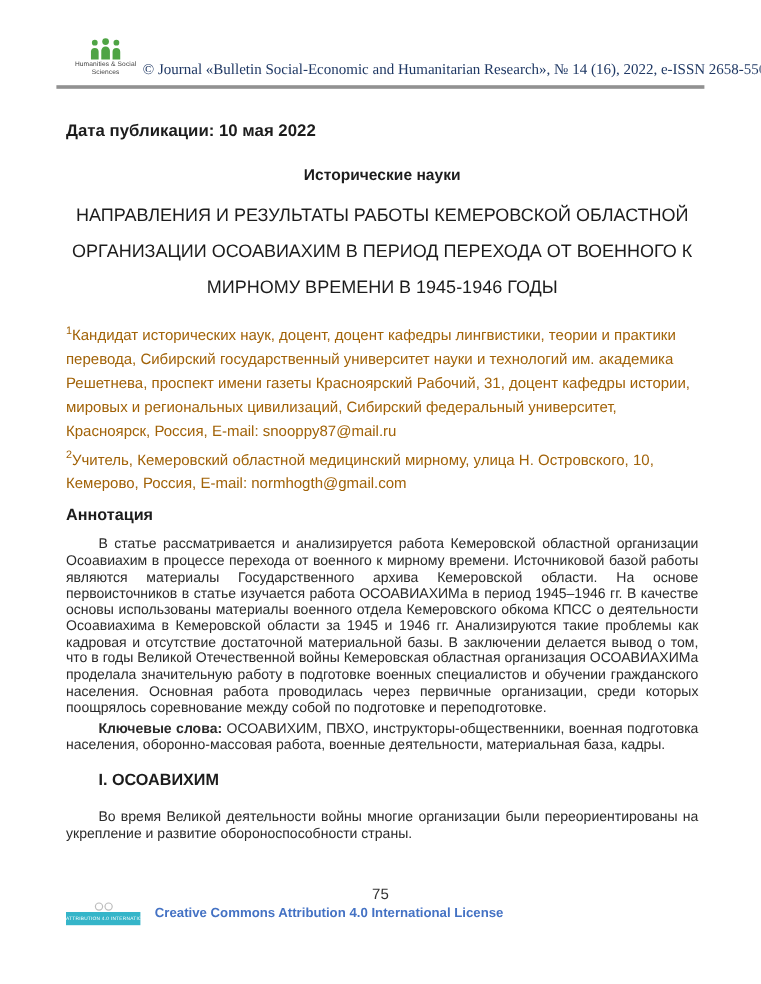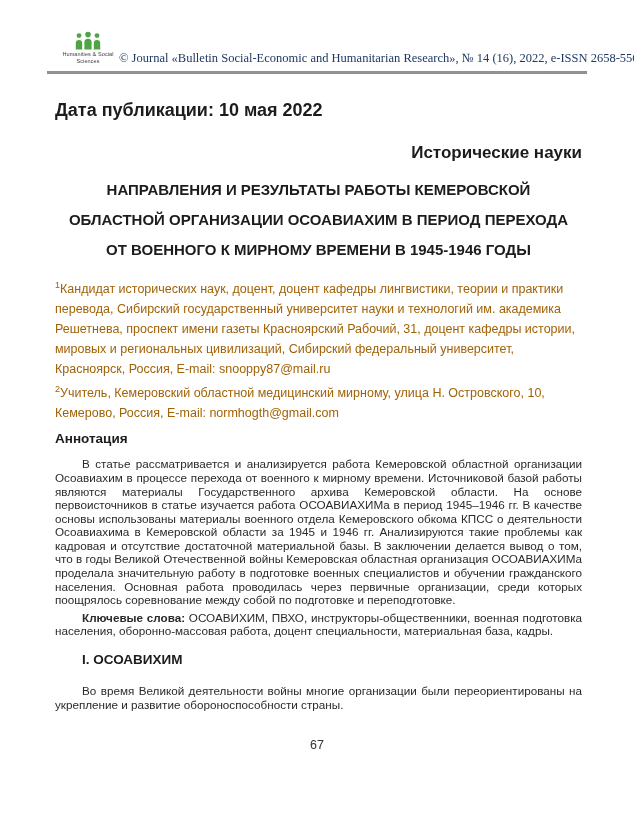--- a/index.html
+++ b/index.html
@@ -54,43 +54,43 @@
   .content {
     position: absolute;
     left: 55px;
     right: 52px;
     top: 95px;
   }
   .content p, .content h1, .content h2 { margin: 0; padding: 0; }
 
   .pub-date {
     margin-top: 5px !important;
-    font-size: 18px;
+    font-size: 14px;
     font-weight: bold;
     color: #1c1c1c;
   }
   .doi {
     margin-top: 7px !important;
     font-size: 13px;
     font-weight: bold;
     color: #4472c4;
   }
   .section-heading {
     margin-top: 22px !important;
-    text-align: right;
-    font-size: 17px;
+    text-align: center;
+    font-size: 13px;
     font-weight: bold;
   }
   .title {
     margin: 12px auto 0 !important;
     width: 520px;
     text-align: center;
     font-size: 15px;
     line-height: 30px;
-    font-weight: bold;
+    font-weight: normal;
     color: #1c1c1c;
   }
   .authors {
     margin-top: 8px !important;
     text-align: center;
     font-size: 13.5px;
     font-weight: bold;
   }
   .authors sup, .affiliation sup { font-size: 9px; }
   .affiliation {
@@ -208,23 +208,33 @@
 
 
     <p class="affiliation first"><sup>1</sup><span>Кандидат исторических наук, доцент, доцент кафедры лингвистики, теории и практики перевода, Сибирский государственный университет науки и технологий им. академика Решетнева, проспект имени газеты Красноярский Рабочий, 31, доцент кафедры истории, мировых и региональных цивилизаций, Сибирский федеральный университет, Красноярск, Россия, E-mail: snooppy87@mail.ru</span></p>
 
     <p class="affiliation"><sup>2</sup><span>Учитель, Кемеровский областной медицинский мирному, улица Н. Островского, 10, Кемерово, Россия, E-mail: normhogth@gmail.com</span></p>
 
     <p class="abstract-heading">Аннотация</p>
 
     <p class="body-text abstract">В статье рассматривается и анализируется работа Кемеровской областной организации Осоавиахим в процессе перехода от военного к мирному времени. Источниковой базой работы являются материалы Государственного архива Кемеровской области. На основе первоисточников в статье изучается работа ОСОАВИАХИМа в период 1945–1946 гг. В качестве основы использованы материалы военного отдела Кемеровского обкома КПСС о деятельности Осоавиахима в Кемеровской области за 1945 и 1946 гг. Анализируются такие проблемы как кадровая и отсутствие достаточной материальной базы. В заключении делается вывод о том, что в годы Великой Отечественной войны Кемеровская областная организация ОСОАВИАХИМа проделала значительную работу в подготовке военных специалистов и обучении гражданского населения. Основная работа проводилась через первичные организации, среди которых поощрялось соревнование между собой по подготовке и переподготовке.</p>
 
-    <p class="body-text keywords"><b>Ключевые слова:</b><span> ОСОАВИХИМ, ПВХО, инструкторы-общественники, военная подготовка населения, оборонно-массовая работа, доцент специальности, материальная база, кадры.</span></p>
+    <p class="body-text keywords"><b>Ключевые слова:</b><span> ОСОАВИХИМ, ПВХО, инструкторы-общественники, военная подготовка населения, оборонно-массовая работа, военные деятельности, материальная база, кадры.</span></p>
 
     <h2 class="intro-heading">I. ОСОАВИХИМ</h2>
 
     <p class="body-text intro">Во время Великой деятельности войны многие организации были переориентированы на укрепление и развитие обороноспособности страны.</p>
   </div>
 
-  <div class="page-number">67</div>
-
+  <div class="page-number">75</div>
+
+  <div class="footer-row">
+    <div class="cc-badge">
+      <div class="cc-circles">
+        <span class="cc-circle"></span>
+        <span class="cc-circle"></span>
+      </div>
+      <div class="cc-strip">ATTRIBUTION 4.0 INTERNATIONAL (CC BY 4.0)</div>
+    </div>
+    <div class="license-text">Creative Commons Attribution 4.0 International License</div>
+  </div>
 
 </div>
 
 </body></html>

